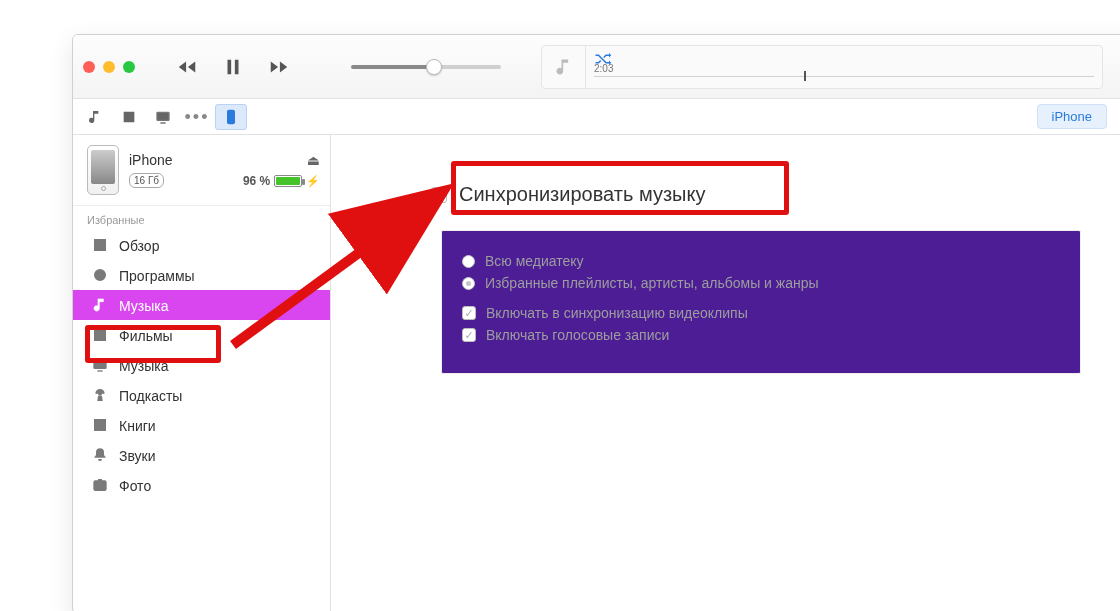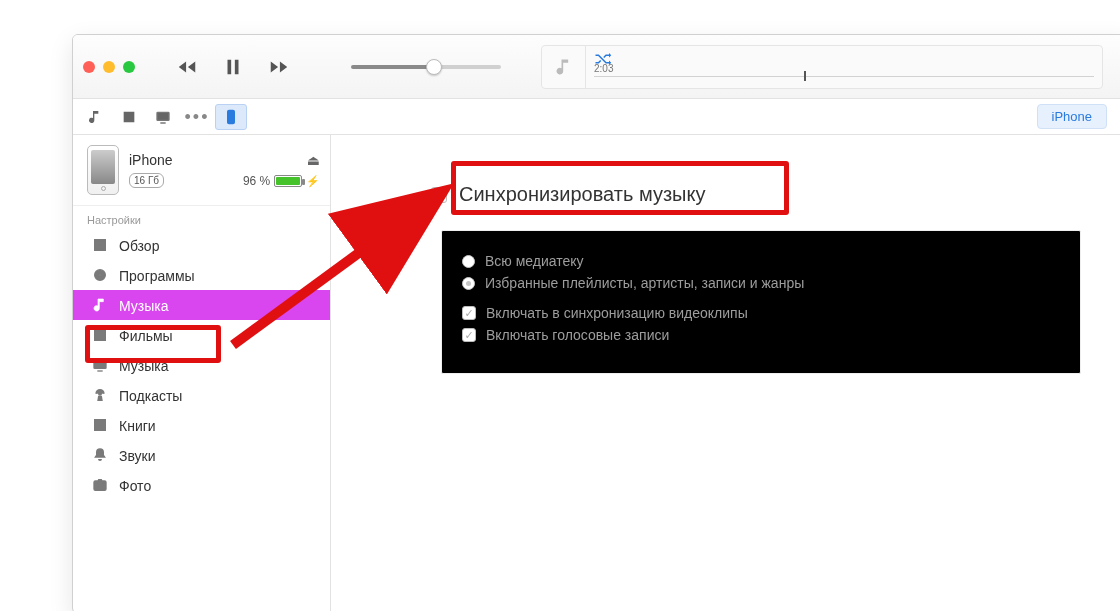--- a/index.html
+++ b/index.html
@@ -110,21 +110,21 @@
   }
   .dev-icon .screen { width: 24px; height: 34px; background: linear-gradient(#ccc,#888); border-radius: 2px; }
   .dev-icon .home { width: 5px; height: 5px; border: 1px solid #aaa; border-radius: 50%; margin-top: 2px; }
   .dev-meta { flex: 1; }
   .dev-name { font-size: 14px; color: #333; margin-bottom: 4px; }
   .dev-cap {
     display: inline-block; border: 1px solid #aaa; padding: 1px 4px; font-size: 10px; color: #555; border-radius: 6px;
   }
   .dev-right { display: flex; flex-direction: column; align-items: flex-end; gap: 6px; }
   .eject { font-size: 14px; color: #666; }
-  .batt-row { display: flex; align-items: center; color: #555; font-size: 12px; gap: 4px; }
+  .batt-row { display: flex; align-items: center; color: #555; font-size: 12px; gap: 4px; font-weight: bold; }
   .batt { width: 28px; height: 12px; border: 1px solid #888; border-radius: 2px; position: relative; }
   .batt:after { content: ""; position: absolute; right: -4px; top: 3px; width: 3px; height: 6px; background: #888; border-radius: 1px; }
   .batt-fill { position: absolute; left: 1px; top: 1px; bottom: 1px; width: 92%; background: #46c22a; border-radius: 1px; }
   .bolt { color: #7a7a7a; font-size: 11px; }
 
   .section-hdr { font-size: 11px; color: #999; padding: 8px 14px 4px; }
 
   .nav-item {
     display: flex; align-items: flex-end; gap: 10px;
     padding: 6px 12px 6px 18px; font-size: 14px; color: #333;
@@ -149,21 +149,21 @@
   .chk {
     width: 16px; height: 16px; border: 1px solid #bbb; border-radius: 3px; background: #fff;
     display: inline-flex; align-items: center; justify-content: center;
   }
   .chk.small { width: 14px; height: 14px; }
   .chk.checked:after { content: "✓"; font-size: 11px; color: #aaa; }
 
   .sync-body {
     margin: 10px 0 0 30px;
     padding: 16px 20px 24px;
-    background: #000000;
+    background: #4c1d95;
     border: 1px solid #eee;
     border-radius: 2px;
     width: 640px;
     color: #9d9d9d;
     font-size: 14px;
   }
   .radio-row, .chk-row { display: flex; align-items: center; gap: 10px; margin: 6px 0; }
   .radio { width: 13px; height: 13px; border: 1px solid #c5c5c5; border-radius: 50%; background: #fff; position: relative; }
   .radio.on:after { content: ""; position: absolute; inset: 3px; background: #c5c5c5; border-radius: 50%; }
   .chk-row { margin-top: 14px; }
@@ -281,21 +281,21 @@
           <div class="batt-row">
             <span>96 %</span>
             <span class="batt">
                 <span class="batt-fill"></span>
               </span>
             <span class="bolt">⚡</span>
           </div>
         </div>
       </div>
 
-      <div class="section-hdr">Настройки</div>
+      <div class="section-hdr">Избранные</div>
 
       <div class="nav-item">
         <span class="nicon">
           <svg viewBox="0 0 24 24" fill="none" stroke="#888" stroke-width="2">
               <rect x="4" y="4" width="16" height="16"></rect>
               <path d="M8 8h8M8 12h8M8 16h5"></path>
             </svg>
         </span>
         <span>Обзор</span>
       </div>
@@ -388,21 +388,21 @@
           <span>Синхронизировать музыку</span>
         </div>
 
         <div class="sync-body">
           <div class="radio-row">
             <span class="radio"></span>
             <span>Всю медиатеку</span>
           </div>
           <div class="radio-row">
             <span class="radio on"></span>
-            <span>Избранные плейлисты, артисты, записи и жанры</span>
+            <span>Избранные плейлисты, артисты, альбомы и жанры</span>
           </div>
 
           <div class="chk-row">
             <span class="chk small checked"></span>
             <span>Включать в синхронизацию видеоклипы</span>
           </div>
           <div class="chk-row" style="margin-top:4px">
             <span class="chk small checked"></span>
             <span>Включать голосовые записи</span>
           </div>

